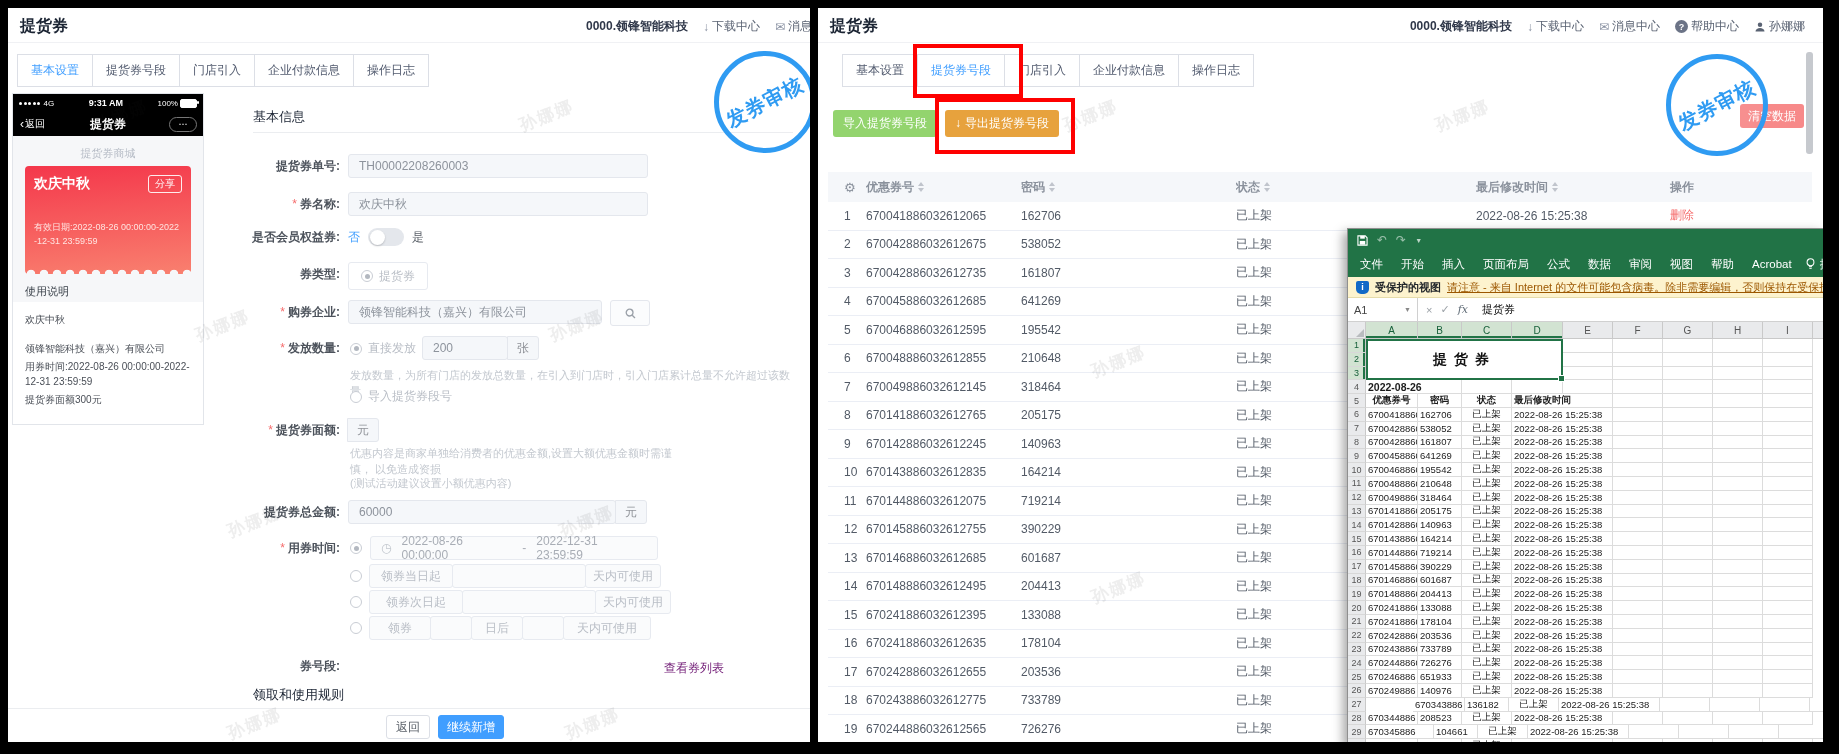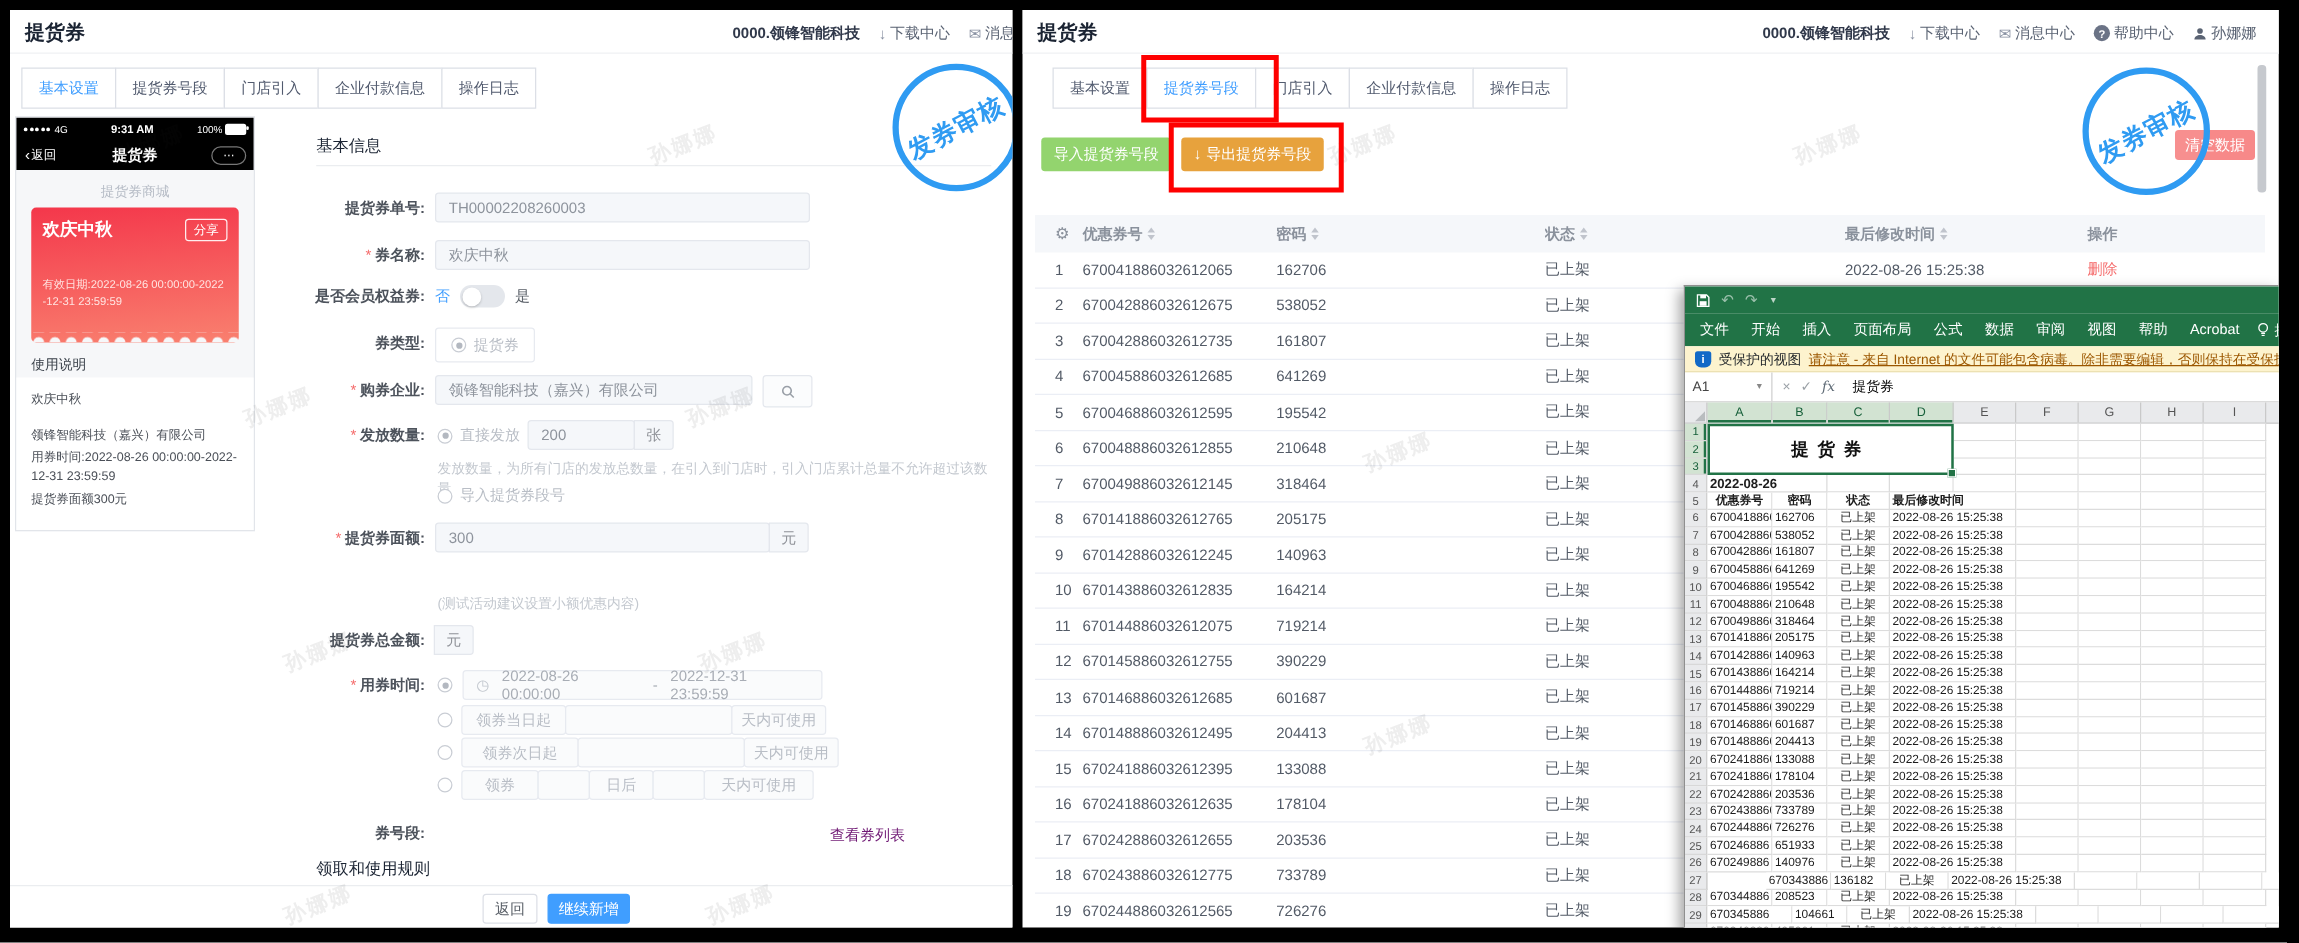--- a/index.html
+++ b/index.html
@@ -130,21 +130,21 @@
   #xl-titlebar{height:22px;background:#217346;display:flex;align-items:center;gap:9px;padding-left:9px;color:#fff}
   .qat-undo{color:rgba(255,255,255,.55);font-size:12px}
   .qat-caret{color:rgba(255,255,255,.7);font-size:7px}
   #xl-tabs-row{height:26px;background:#217346;display:flex;align-items:center;color:#fff;font-size:11.5px;padding-left:3px;white-space:nowrap;overflow:hidden}
   .xl-tab{padding:0 9px;line-height:26px;cursor:pointer}
   .xl-tellme{display:flex;align-items:center;gap:4px;margin-left:4px}
   #xl-warn{height:20px;background:#fdf3ce;border-bottom:1px solid #e6dcab;display:flex;align-items:center;gap:6px;
            padding-left:8px;font-size:11px;white-space:nowrap;overflow:hidden}
   .shield{width:13px;height:13px;background:#1269c7;color:#fff;font-size:9px;font-weight:bold;flex:none;
           display:flex;align-items:center;justify-content:center;border-radius:2px 2px 5px 5px}
-  .warn-label{font-weight:normal;color:#23272b}
+  .warn-label{font-weight:bold;color:#23272b}
   .warn-text{color:#9c5700;text-decoration:underline}
   #xl-fxbar{height:23px;background:#fff;border-bottom:1px solid #d0d0d0;display:flex;align-items:center;font-size:11px;color:#444}
   .namebox{width:70px;height:100%;border-right:1px solid #d0d0d0;display:flex;align-items:center;justify-content:space-between;
            padding:0 6px;box-sizing:border-box}
   .nb-caret{color:#888;font-size:7px}
   .fx-icons{display:flex;align-items:center;gap:8px;padding:0 8px;color:#9aa0a6}
   .fx-sym{font-family:"DejaVu Serif",serif;font-style:italic;color:#5f6b76}
   .fx-val{color:#000;padding-left:6px}
   #xl-colhead{display:flex;height:16px;background:#e9eaec;border-bottom:1px solid #c9c9c9;font-size:10px;color:#555}
   .xl-corner{width:18px;border-right:1px solid #c9c9c9;position:relative;box-sizing:border-box;flex:none}
@@ -295,27 +295,28 @@
     <div class="append">张</div>
   </div>
   <div class="helper" style="left:342px;top:360px;width:450px">发放数量，为所有门店的发放总数量，在引入到门店时，引入门店累计总量不允许超过该数量</div>
   <div class="fld" style="left:342px;top:382px;align-items:center">
     <span class="radio"></span>
     <span class="rlabel">导入提货券段号</span>
   </div>
 
   <div class="flabel" style="top:410px"><span class="star">*</span><span>提货券面额:</span></div>
   <div class="fld" style="left:340px;top:410px">
-    <div class="inp" style="width:268px">300</div>
     <div class="append">元</div>
   </div>
+  <div class="helper" style="left:342px;top:438px;width:330px">优惠内容是商家单独给消费者的优惠金额,设置大额优惠金额时需谨慎， 以免造成资损</div>
   <div class="helper" style="left:342px;top:468px;width:330px">(测试活动建议设置小额优惠内容)</div>
 
   <div class="flabel" style="top:492px">提货券总金额:</div>
   <div class="fld" style="left:340px;top:492px">
+    <div class="inp" style="width:268px">60000</div>
     <div class="append">元</div>
   </div>
 
   <div class="flabel" style="top:528px"><span class="star">*</span><span>用券时间:</span></div>
   <div class="fld" style="left:342px;top:534px">
       <span class="radio sel"></span>
     </div>
   <div class="fld" style="left:362px;top:528px">
     <div class="dt-box" style="width:288px">
       <span class="clock">◷</span>

